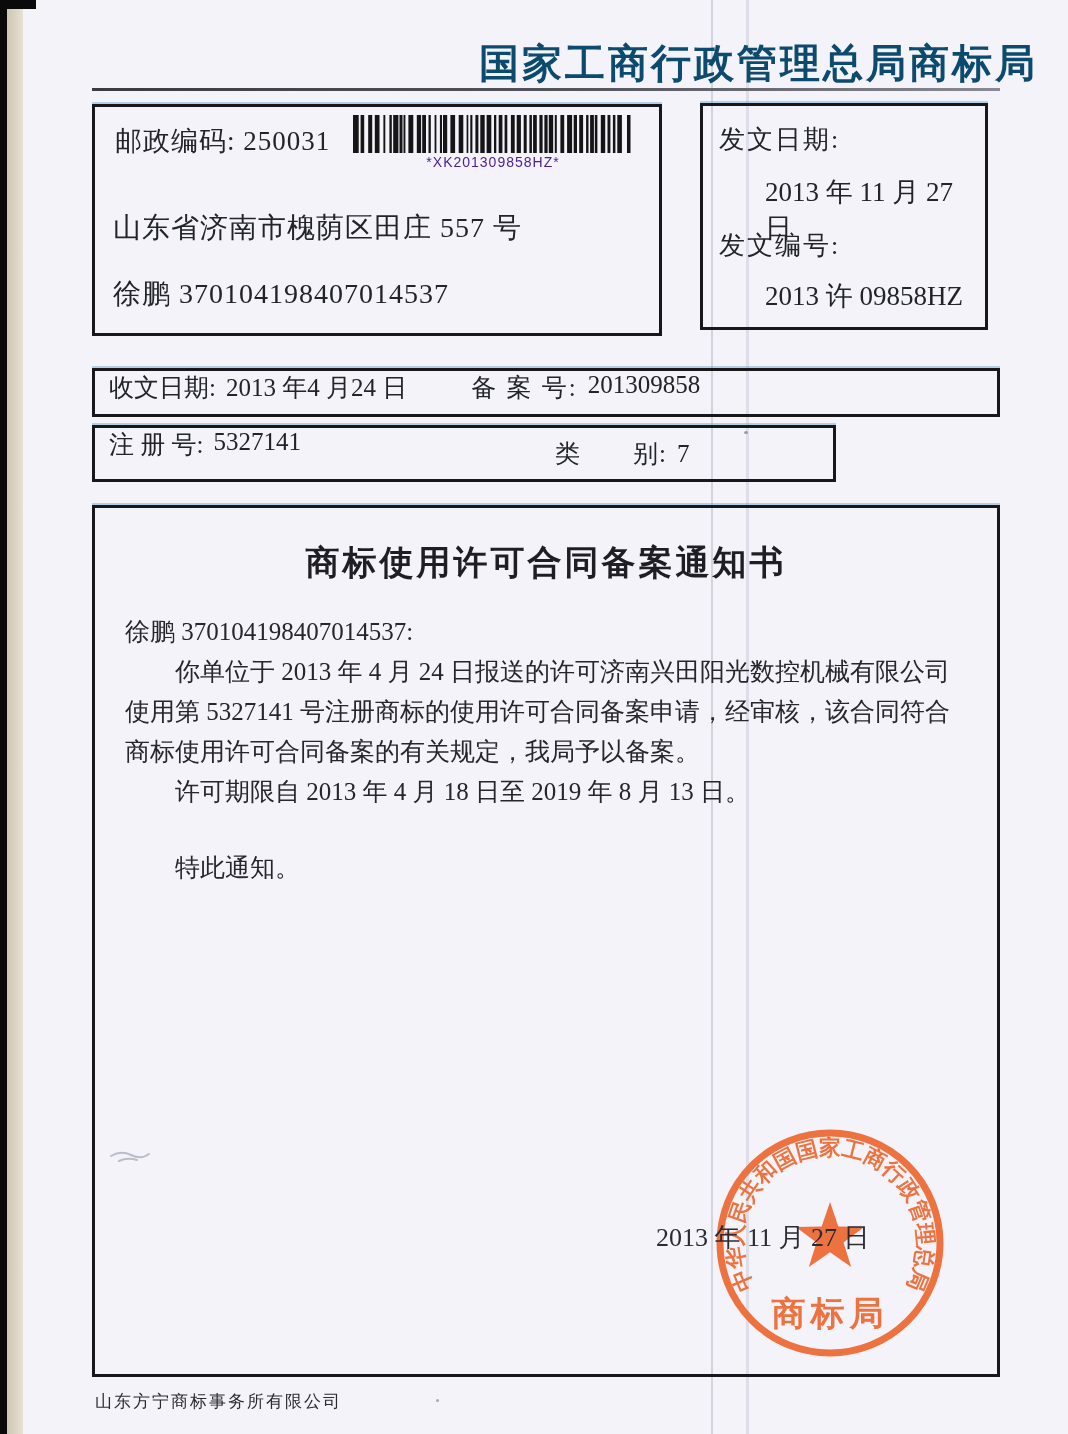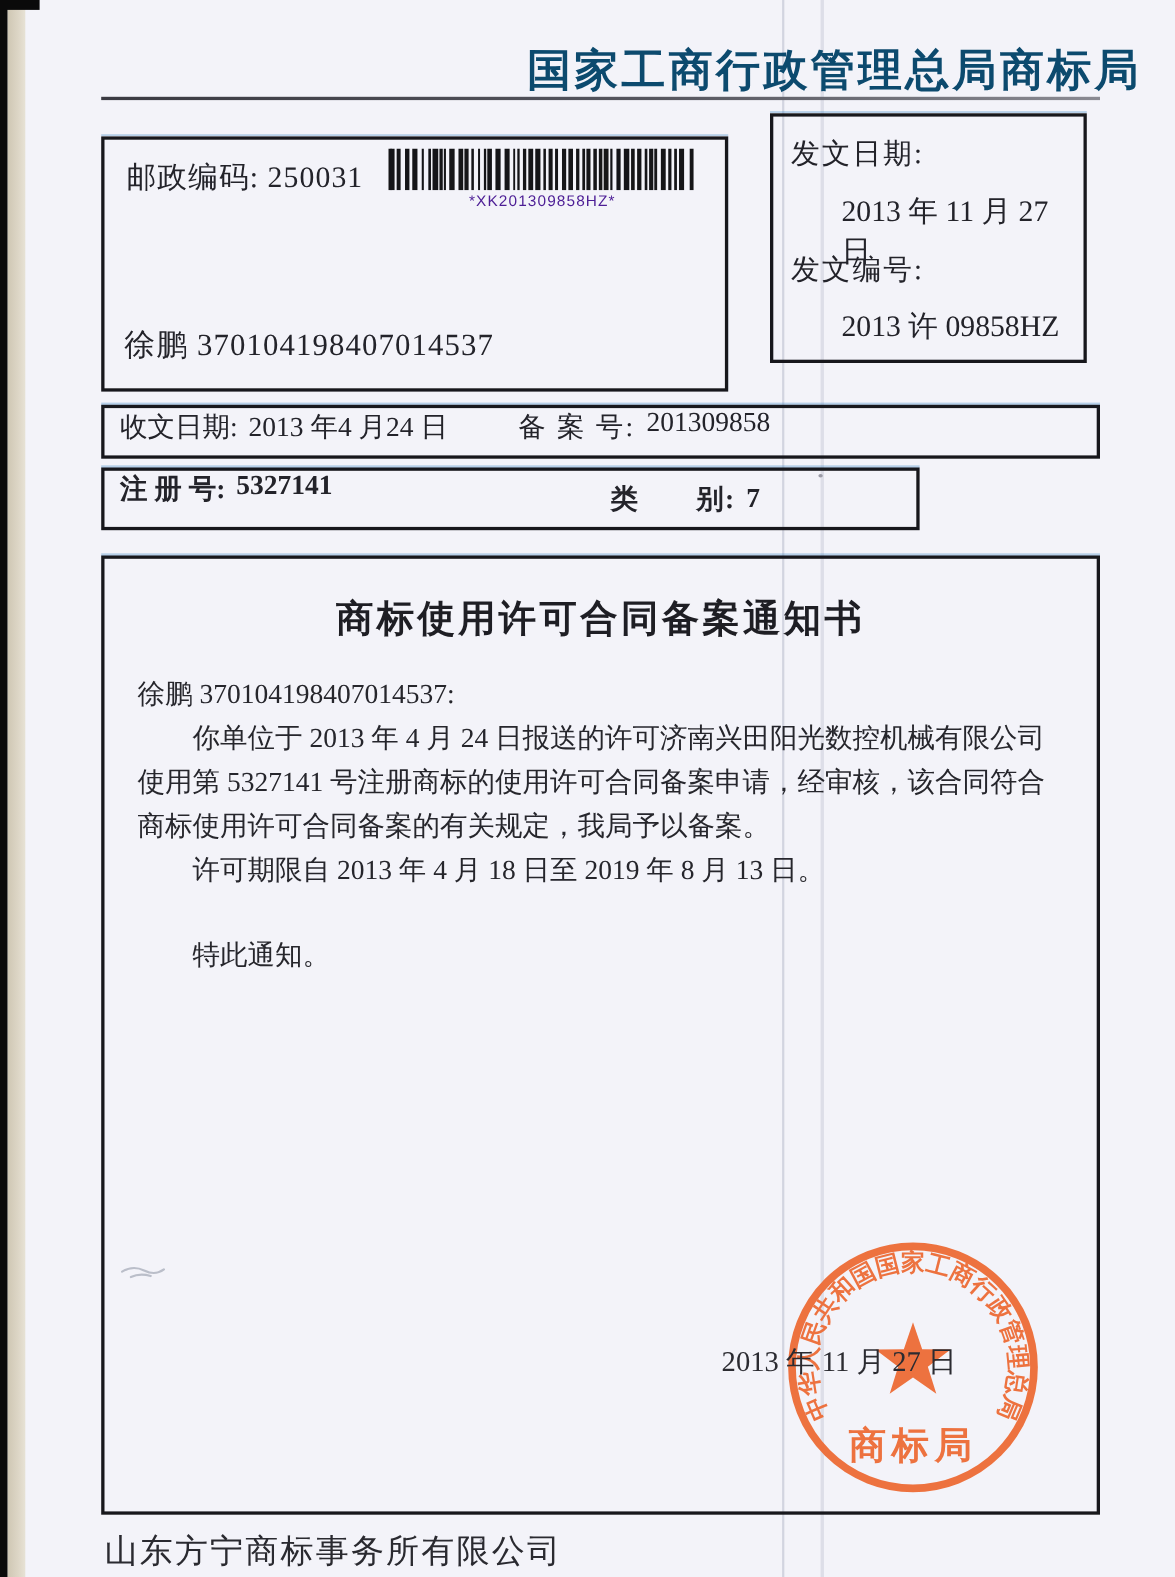--- a/index.html
+++ b/index.html
@@ -26,24 +26,24 @@
   }
   .title-underline {
     position:absolute; left:92px; top:88px; width:908px; height:3px;
     background:linear-gradient(90deg,#3a3a42,#55555e 55%,#8a8a92);
   }
 
   .box {
     position:absolute; border:3px solid #17171c; background:transparent;
     box-shadow: 0 -2px 0 rgba(70,140,200,.35);
   }
-  .box-address { left:92px;  top:104px; width:570px; height:232px;margin-top:20px; }
+  .box-address { left:92px;  top:104px; width:570px; height:232px; }
   .box-issue   { left:700px; top:103px; width:288px; height:227px; }
   .box-receipt { left:92px;  top:368px; width:908px; height:49px; }
-  .box-reg     { left:92px;  top:425px; width:744px; height:57px;font-weight:bold; }
+  .box-reg     { left:92px;  top:425px; width:744px; height:57px; }
   .box-main    { left:92px;  top:505px; width:908px; height:872px; }
 
   .postal-line { position:absolute; left:20px; top:16px; font-size:27px; letter-spacing:1px; }
   .barcode-wrap { position:absolute; left:258px; top:8px; width:280px; text-align:center; }
   .barcode-wrap svg { display:block; }
   .barcode-text {
     font-family:"Liberation Sans","DejaVu Sans",sans-serif;
     font-size:14px; letter-spacing:1px; color:#4c1d95; margin-top:1px;
   }
   .address-line   { position:absolute; left:18px; top:102px; font-size:28px; letter-spacing:1px; }
@@ -74,21 +74,21 @@
   .notice-body p.salutation { text-indent:0; }
   .notice-body p.last { margin-top:38px;font-family:Liberation Mono, monospace; }
 
   .seal-wrap { position:absolute; left:615px; top:615px; width:240px; height:240px; opacity:.95; }
   .seal-date {
     position:absolute; left:653px; top:712px;
     font-size:26px; color:#2b2b31; letter-spacing:0; white-space:nowrap;
   }
   .smudge { position:absolute; left:12px; top:638px; opacity:.55; }
 
-  .footer-text { position:absolute; left:95px; top:1390px; font-size:30px; letter-spacing:2px; color:#2a2a30; }
+  .footer-text { position:absolute; left:95px; top:1390px; font-size:17px; letter-spacing:2px; color:#2a2a30; }
 
   .speck-1 { position:absolute; left:744px; top:431px; width:4px; height:3px; background:#9a9aa6; border-radius:50%; }
   .speck-2 { position:absolute; left:436px; top:1399px; width:3px; height:3px; background:#a8a8b2; border-radius:50%; }
 </style>
 </head>
 <body>
 
 <div class="edge-black"></div>
 <div class="edge-tan"></div>
 <div class="edge-corner"></div>
@@ -149,20 +149,21 @@
         <rect x="237.1" y="0" width="3.8" height="38"></rect>
         <rect x="241.8" y="0" width="2.6" height="38"></rect>
         <rect x="247.8" y="0" width="4.4" height="38"></rect>
         <rect x="254.5" y="0" width="2.9" height="38"></rect>
         <rect x="259.9" y="0" width="2.5" height="38"></rect>
         <rect x="264.3" y="0" width="4.6" height="38"></rect>
         <rect x="274" y="0" width="3.5" height="38"></rect>
       </svg>
     <div class="barcode-text">*XK201309858HZ*</div>
   </div>
+  <div class="address-line">山东省济南市槐荫区田庄 557 号</div>
   <div class="recipient-line">徐鹏 370104198407014537</div>
 </div>
 
 <div class="box box-issue">
   <div class="issue-label-1">发文日期:</div>
   <div class="issue-value-1">2013 年 11 月 27 日</div>
   <div class="issue-label-2">发文编号:</div>
   <div class="issue-value-2">2013 许 09858HZ</div>
 </div>
 

